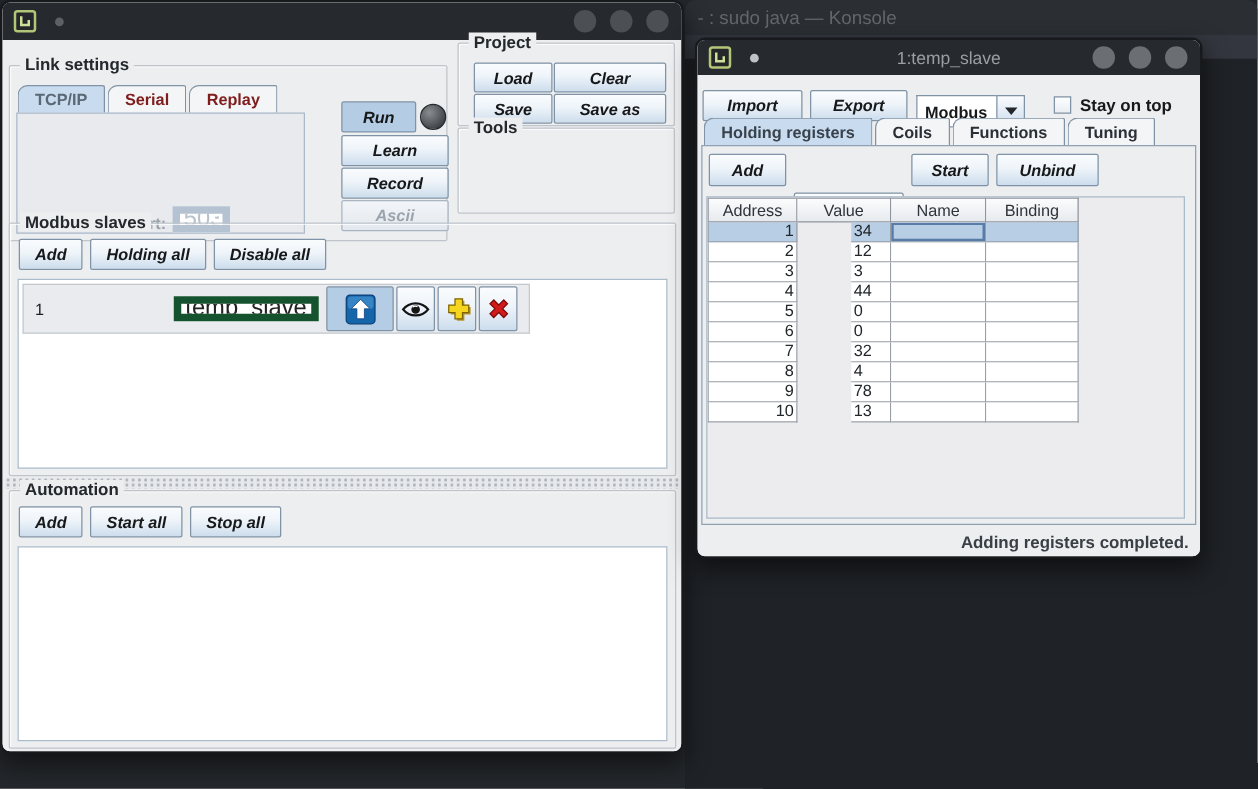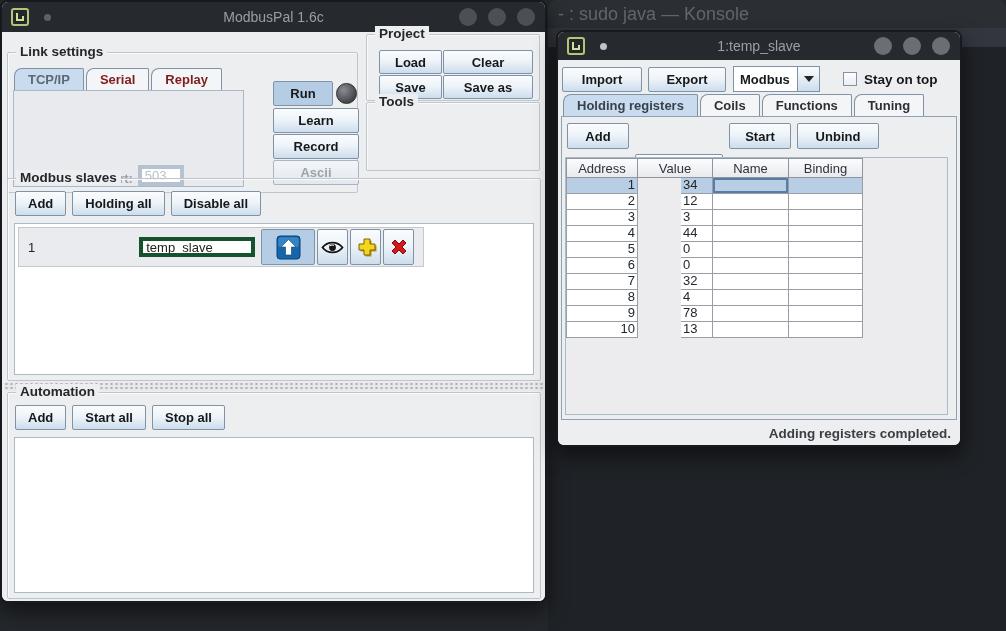--- a/index.html
+++ b/index.html
@@ -9,21 +9,21 @@
     background:#24272b;
     font-family:"Liberation Sans","DejaVu Sans",sans-serif;
     -webkit-font-smoothing:antialiased;
   }
 
   
   .konsole { position:absolute; left:548px; top:0; width:458px; height:631px;
              background:#1f2226; border-radius:8px 8px 0 0; }
   .konsole-titlebar { height:28px; background:#2b2e33; border-radius:8px 8px 0 0;
              display:flex; align-items:center; padding-left:10px;
-             color:#63666c; font-size:18px; }
+             color:#63666c; font-size:15px; }
   .konsole-strip { height:19px; background:#33363e; }
 
   
   .window { position:absolute; background:#eceef0; border:2px solid #17191c;
             border-radius:8px; overflow:hidden; box-shadow:0 8px 20px rgba(0,0,0,.55); }
   #win-left  { left:0; top:0; width:547px; height:603px; }
   #win-right { left:556px; top:30px; width:406px; height:417px; }
 
   .titlebar { height:30px; background:#26292d; position:relative;
               display:flex; align-items:center; }
@@ -45,34 +45,34 @@
 
   
   .group { position:absolute; border:1px solid #bfc5cb; border-radius:2px;
            box-shadow:inset 1px 1px 0 rgba(255,255,255,.75); }
   .group-title { position:absolute; top:-9px; left:8px; background:#eceef0;
            padding:0 4px; font-weight:bold; font-size:13.5px; color:#24282c; white-space:nowrap; }
 
   .jbutton { display:flex; align-items:center; justify-content:center;
            border:1px solid #8093a6; border-radius:2px;
            background:linear-gradient(180deg,#fafcfe 0%,#eef4f9 45%,#cddded 100%);
-           font-weight:bold; font-size:13px; color:#16181a; white-space:nowrap; cursor:default; }
+           font-weight:bold; font-size:13px; color:#16181a; white-space:nowrap; cursor:default;font-style:italic; }
   .jbutton.toggled { background:#b4cce4; }
   .jbutton.disabled { color:#9ba3ac;
            background:linear-gradient(180deg,#f2f5f8,#e3e8ee); border-color:#aab5c1; }
 
   .jtabs { position:absolute; display:flex; }
   .jtab { border:1px solid #8092a5; border-bottom:none; border-radius:8px 2px 0 0;
           background:#f3f5f7; color:#7f1d1d; font-weight:bold; font-size:13px;
           padding:0 13px; height:23px; line-height:22px; margin-right:2px; white-space:nowrap; }
   .jtab.selected { background:#c8dbef; color:#5b6875; }
   .rtabs .jtab { color:#2b3036; }
   .rtabs .jtab.selected { color:#39424b; background:#c8dbef; }
 
-  .jfield { background:#fff; border:4px solid #14532d; font-size:13px; color:#222;
+  .jfield { background:#fff; border:6px solid #14532d; font-size:19px; color:#222;
             font-family:inherit; padding:0 3px; }
 
   
   .g-link  { left:5px;  top:20px;   width:351px; height:141px;padding-left:13px; }
   .g-proj  { left:364px; top:2px;  width:174px; height:67px;  }
   .g-tools { left:364px; top:70px; width:174px; height:69px;  }
   .g-slaves{ left:5px;  top:146px; width:534px; height:203px; }
   .splitter{ position:absolute; left:2px; top:350px; width:539px; height:9px;
              background-color:#e7e9ec;
              background-image:radial-gradient(circle,#aeb3b8 1px,transparent 1.3px);
@@ -111,21 +111,21 @@
   .slave-id { margin-left:9px; font-size:13px; color:#222; }
   .slave-name { margin-left:104px; width:116px; height:20px; }
   .icon-btn { height:36px; margin-left:2px; }
   .btn-toggle-up { width:54px; margin-left:6px; }
   .btn-sm { width:31px; }
 
   
   .toolbar { position:absolute; left:4px; top:6px; display:flex; align-items:center; }
   .btn-import { width:80px; height:25px; }
   .btn-export { width:78px; height:25px; margin-left:6px; }
-  .combo { display:flex; margin-left:7px; height:26px; }
+  .combo { display:flex; margin-left:7px; height:26px;margin-top:10px; }
   .combo-text { width:64px; border:1px solid #8093a6; border-right:none; background:#fff;
                 font-weight:bold; font-size:13px; color:#16181a;
                 display:flex; align-items:center; padding-left:6px; }
   .combo-arrow { width:23px; border:1px solid #8093a6;
                 background:linear-gradient(180deg,#fafcfe,#cddded);
                 display:flex; align-items:center; justify-content:center; }
   .combo-arrow span { width:0; height:0; border-left:5px solid transparent;
                 border-right:5px solid transparent; border-top:6px solid #23262a; }
   .chk { width:14px; height:14px; margin-left:23px; border:1px solid #8093a6;
          background:linear-gradient(180deg,#fdfdfe,#e9eef3); }
@@ -172,21 +172,20 @@
 </div>
 
 <div class="window" id="win-left">
   <div class="titlebar">
     <span class="win-icon">
       <svg width="10" height="10" viewBox="0 0 10 10">
         <path d="M2 1 v7 h6 v-4" fill="none" stroke="#cde09a" stroke-width="2"></path>
       </svg>
     </span>
     <span class="title-dot"></span>
-    <span class="title">ModbusPal 1.6c</span>
     <span class="circles">
       <span class="circle"></span>
       <span class="circle"></span>
       <span class="circle"></span>
     </span>
   </div>
   <div class="winbody">
 
     <div class="group g-link">
       <span class="group-title">Link settings</span>

